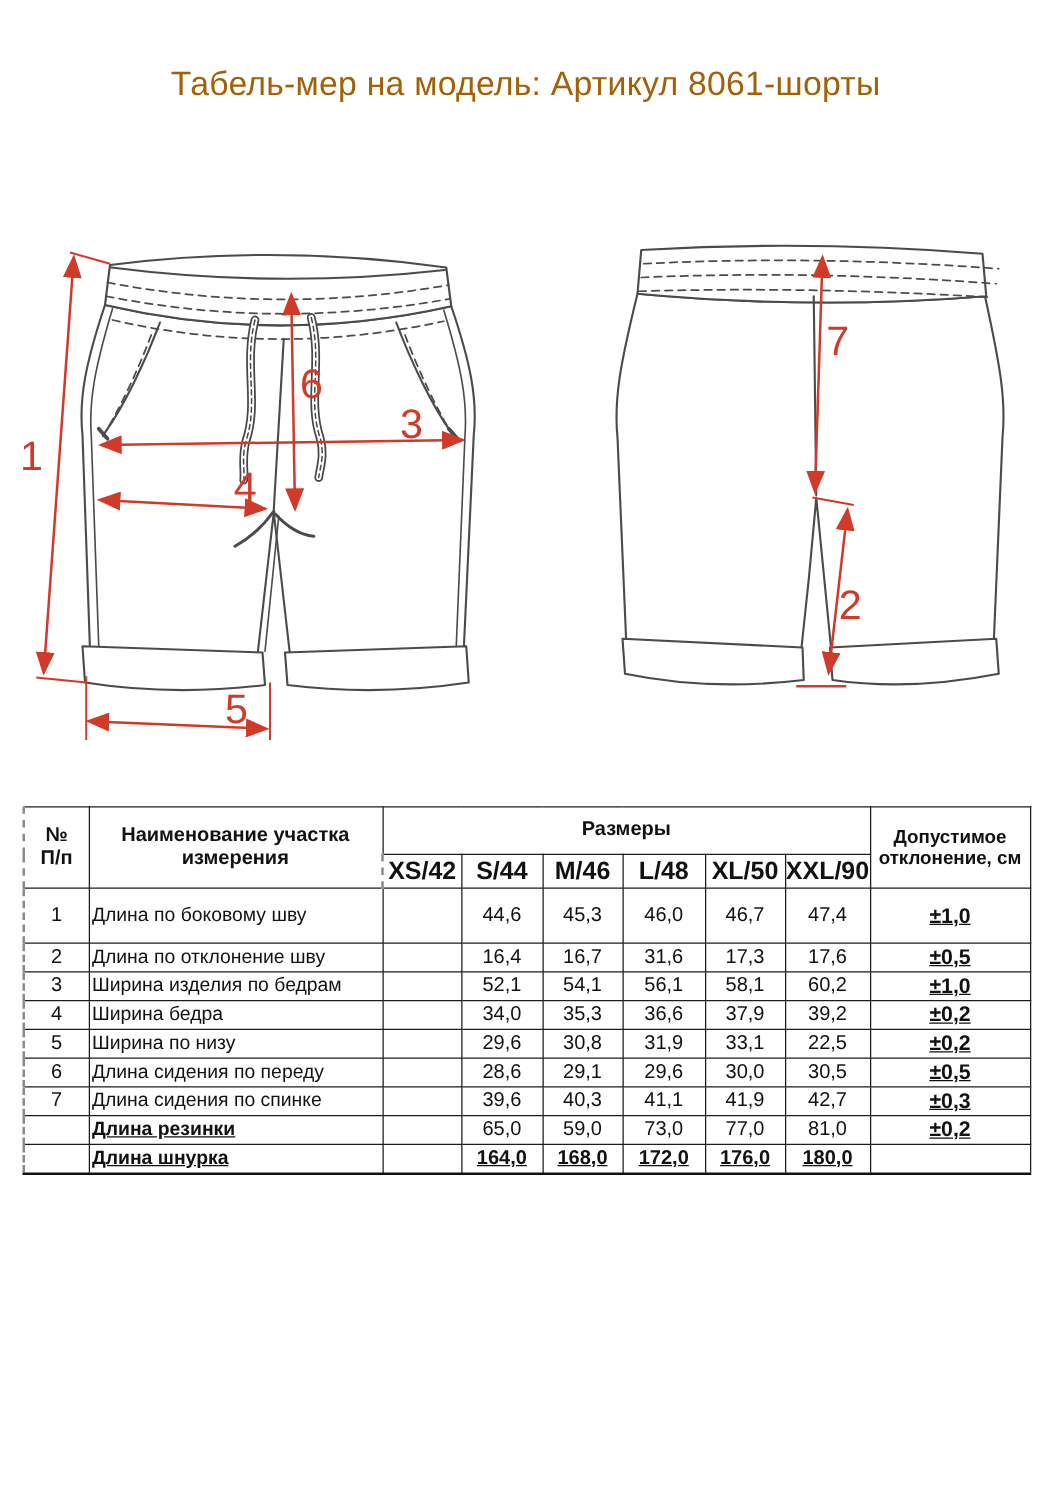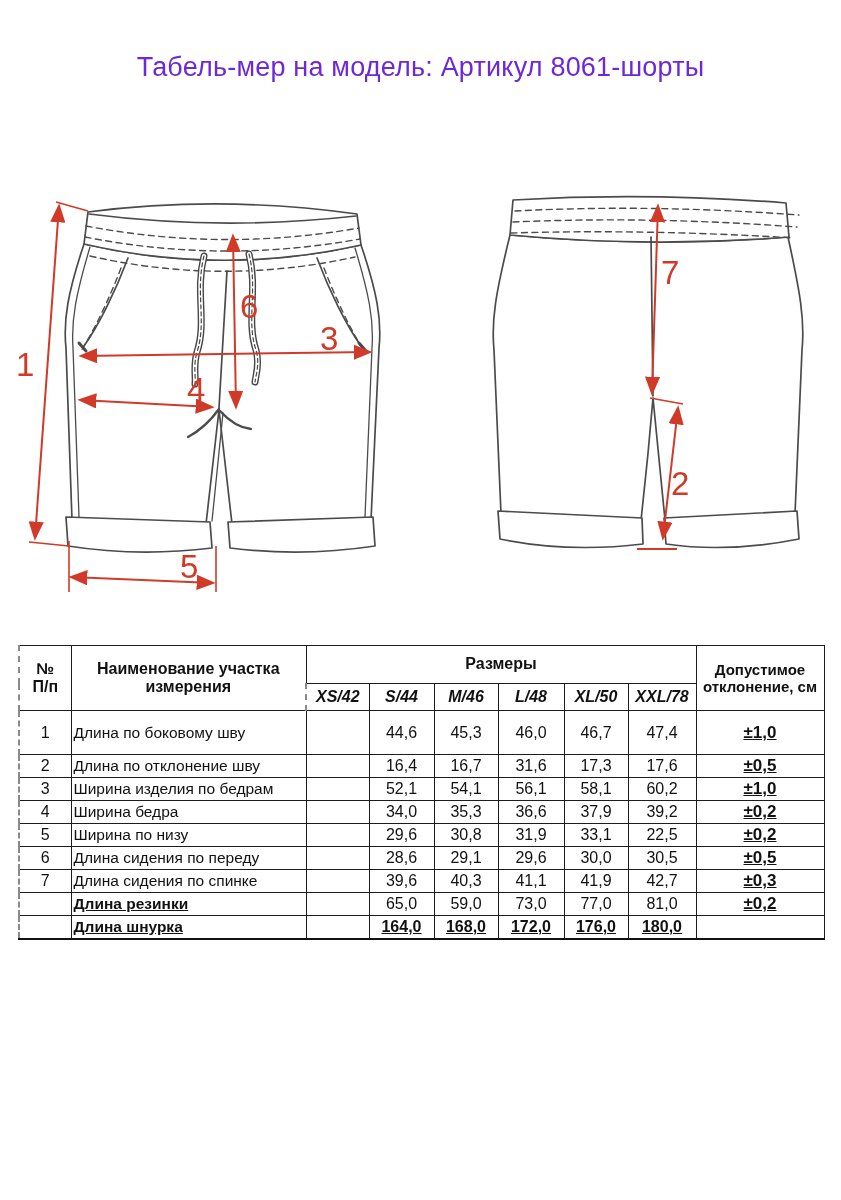--- a/index.html
+++ b/index.html
@@ -1,28 +1,28 @@
 <!DOCTYPE html>
 <html><head>
 <meta charset="utf-8">
 <style>
   html,body{margin:0;padding:0;background:#ffffff;}
   body{width:841px;height:1200px;position:relative;font-family:"Liberation Sans",sans-serif;overflow:hidden;}
   .title{position:absolute;top:52px;left:0;width:841px;text-align:center;
-         font-size:27px;font-weight:500;color:#6d28d9;letter-spacing:.2px;}
+         font-size:27px;font-weight:500;color:#a16207;letter-spacing:.2px;}
   svg text.dim{font-family:"Liberation Sans",sans-serif;font-size:33px;fill:#d13a28;}
   
   .mtable{position:absolute;top:645px;left:18px;width:805px;border-collapse:collapse;table-layout:fixed;color:#111;}
   .mtable th,.mtable td{border:1.4px solid #1c1c1c;padding:0;vertical-align:middle;text-align:center;overflow:hidden;}
   .mtable{border-top:1.6px solid #1c1c1c;border-right:1.6px solid #1c1c1c;border-bottom:2.4px solid #111;}
   .mtable tr>*:first-child{border-left:2px dashed #8a8a8a;}
   .mtable thead th{font-weight:bold;font-size:16px;line-height:1.15;}
   .mtable thead tr.r1{height:38px;}
   .mtable thead tr.r2{height:27px;}
-  .mtable thead th.size{font-size:16px;font-style:italic;}
+  .mtable thead th.size{font-size:20px;}
   .mtable thead th.tol-h{font-size:15px;}
   .mtable tbody tr{height:23px;}
   .mtable tbody tr.tall{height:44px;}
   .mtable tbody td{font-size:16px;}
   .mtable td.c-name{text-align:left;padding-left:2px;font-size:15.5px;}
   .mtable td.c-tol{font-size:17px;}
   .mtable .b{font-weight:bold;text-decoration:underline;}
 </style>
 </head>
 <body>
@@ -152,21 +152,21 @@
       <th rowspan="2">Наименование участка измерения</th>
       <th colspan="6">Размеры</th>
       <th rowspan="2" class="tol-h">Допустимое отклонение, см</th>
     </tr>
     <tr class="r2">
       <th class="size">XS/42</th>
       <th class="size">S/44</th>
       <th class="size">M/46</th>
       <th class="size">L/48</th>
       <th class="size">XL/50</th>
-      <th class="size">XXL/78</th>
+      <th class="size">XXL/90</th>
     </tr>
   </thead>
   <tbody>
       <tr class="tall">
         <td class="c-num">1</td>
         <td class="c-name">Длина по боковому шву</td>
         <td class="c-val"></td>
         <td class="c-val">44,6</td>
         <td class="c-val">45,3</td>
         <td class="c-val">46,0</td>

